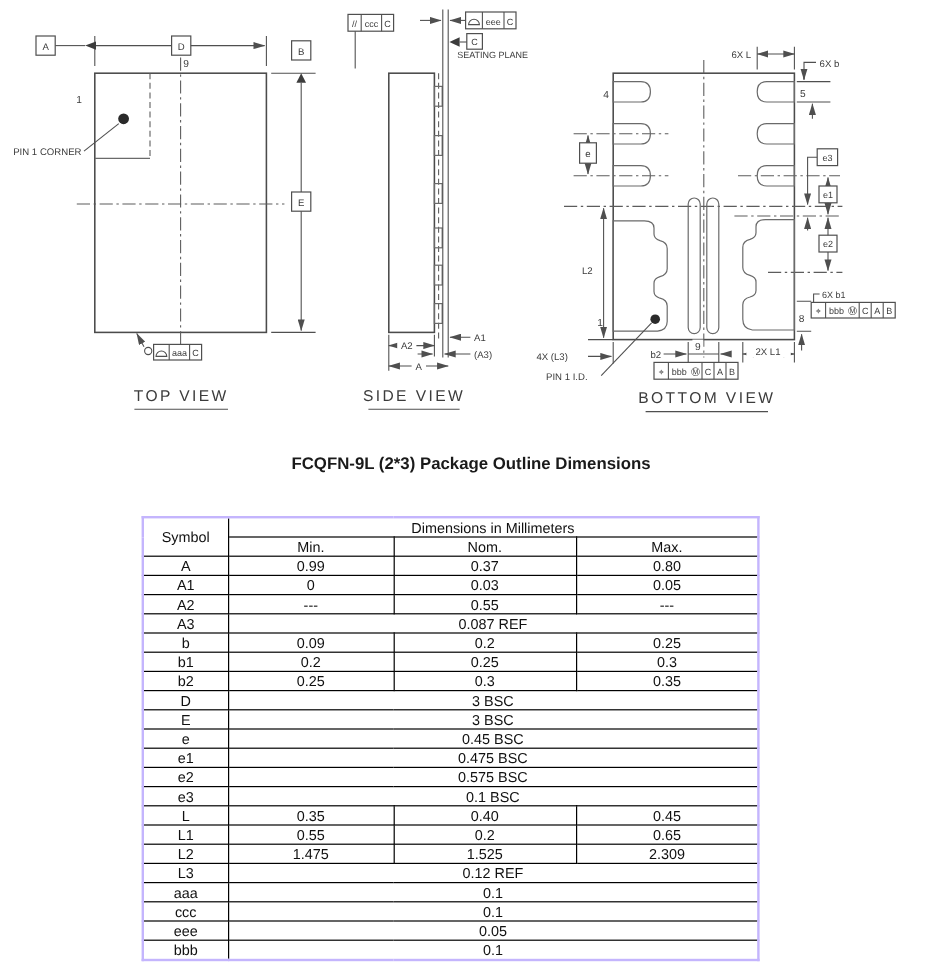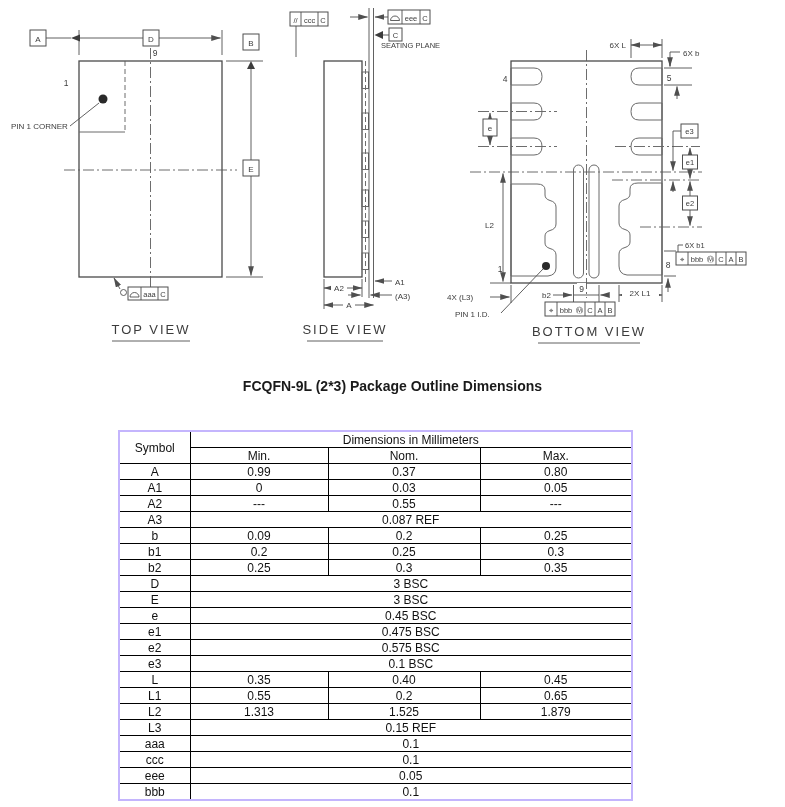--- a/index.html
+++ b/index.html
@@ -357,27 +357,27 @@
           <td>0.45</td>
         </tr>
         <tr>
           <td>L1</td>
           <td>0.55</td>
           <td>0.2</td>
           <td>0.65</td>
         </tr>
         <tr>
           <td>L2</td>
-          <td>1.313</td>
+          <td>1.475</td>
           <td>1.525</td>
-          <td>1.879</td>
+          <td>2.309</td>
         </tr>
         <tr>
           <td>L3</td>
-          <td colspan="3">0.15 REF</td>
+          <td colspan="3">0.12 REF</td>
         </tr>
         <tr>
           <td>aaa</td>
           <td colspan="3">0.1</td>
         </tr>
         <tr>
           <td>ccc</td>
           <td colspan="3">0.1</td>
         </tr>
         <tr>

